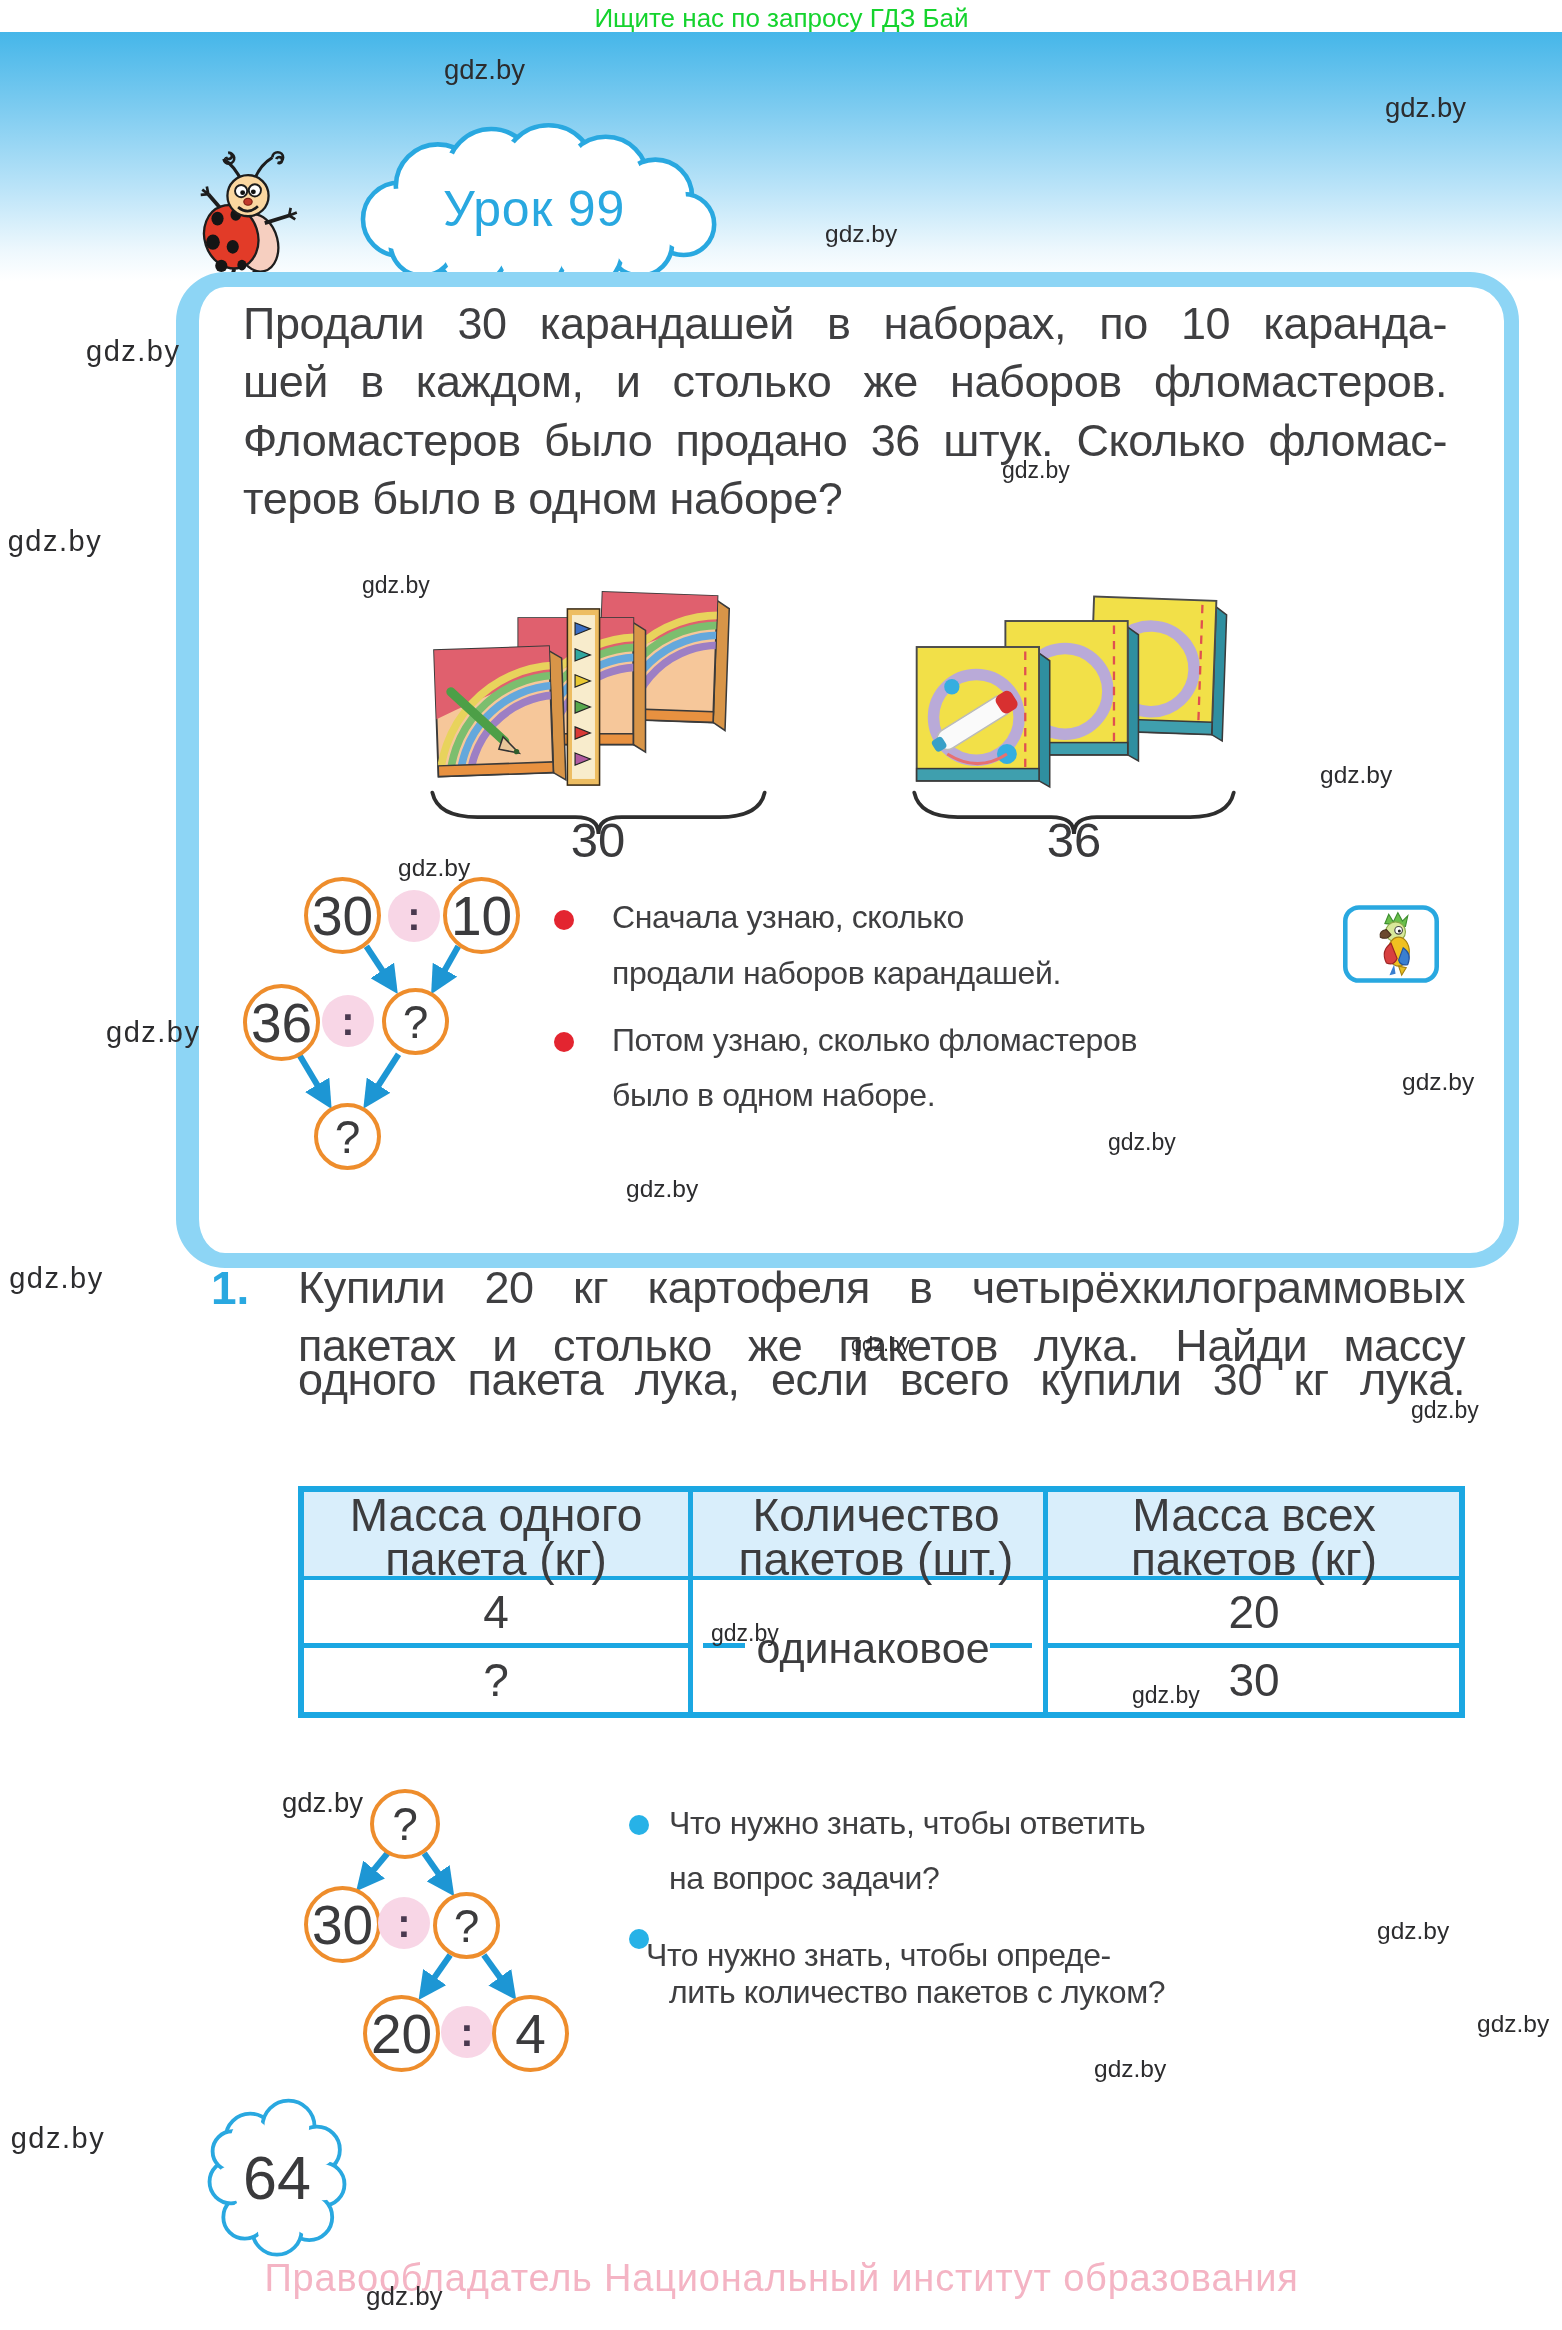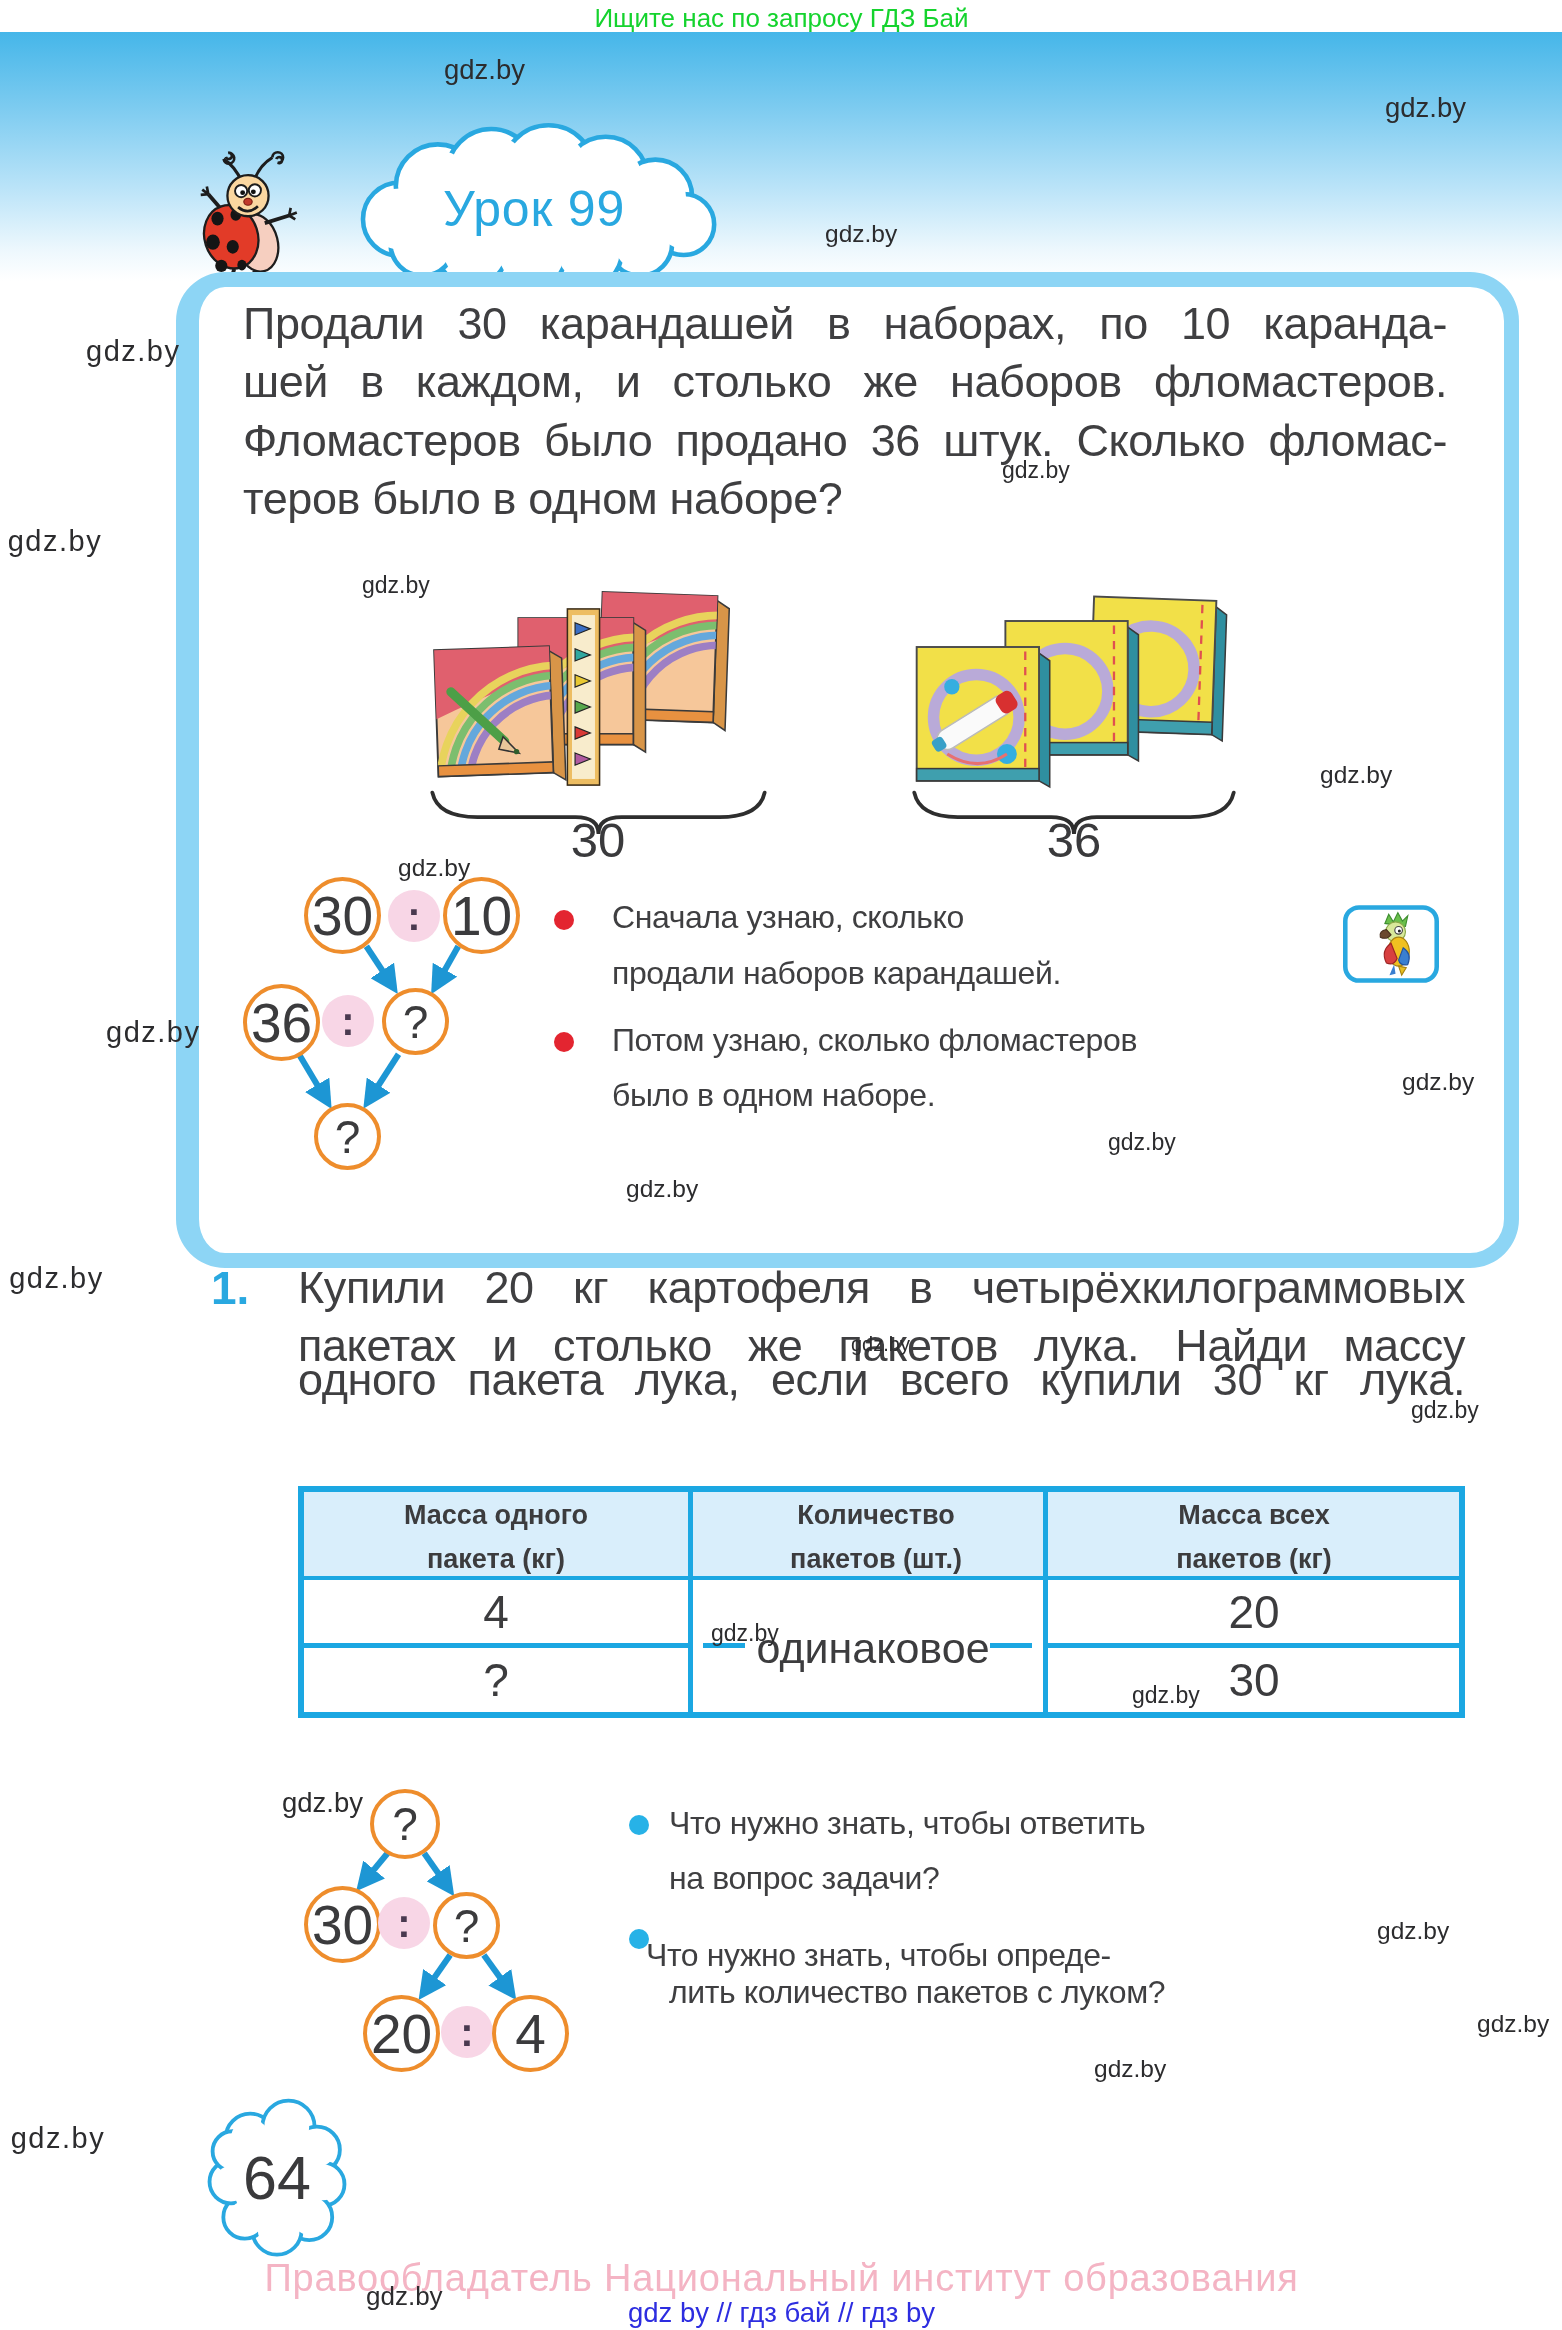--- a/index.html
+++ b/index.html
@@ -38,21 +38,21 @@
   .tnode.op  { background:#f8d6e6; font-size:40px; font-weight:bold; color:#4a3a50; }
   .bullet { position:absolute; width:20px; height:20px; border-radius:50%; }
   .bullet.red  { background:#e32530; }
   .bullet.cyan { background:#27b2e7; }
   
   .ttable { position:absolute; left:298px; top:1486px; width:1167px; height:232px;
     box-sizing:border-box; border:6.1px solid #1ba7e2; background:#ffffff; }
   .ttable .thead-bg { position:absolute; left:0; top:0; width:100%; height:84px; background:#d9eefb; border-bottom:4.6px solid #1ba7e2; box-sizing:content-box; }
   .ttable .vline { position:absolute; top:0; bottom:0; width:4.6px; background:#1ba7e2; }
   .ttable .hline { position:absolute; height:4.6px; background:#1ba7e2; }
-  .th-cell { position:absolute; top:0; height:89px; display:flex; flex-direction:column; align-items:center; justify-content:flex-end; font-size:27px; line-height:44px; color:#3c3c3e;font-weight:bold; }
+  .th-cell { position:absolute; top:0; height:89px; display:flex; flex-direction:column; align-items:center; justify-content:flex-end; font-size:46px; line-height:44px; color:#3c3c3e; }
   .td-val { position:absolute; height:61px; line-height:61px; text-align:center; font-size:46px; color:#3c3c3e; }
   .middle-note { position:absolute; font-size:43px; color:#3c3c3e; }
   .task-num { position:absolute; font-size:46px; font-weight:bold; color:#29a8e0; line-height:58px; height:58px; }
   .copyright { position:absolute; left:0; top:2257px; width:100%; text-align:center; font-size:38px; letter-spacing:0.8px; color:#f4b4c4; }
   .footer-links { position:absolute; left:0; top:2297px; width:100%; text-align:center; font-size:27.5px; color:#2d2de0; }
   svg { position:absolute; overflow:visible; }
 </style>
 </head>
 <body>
 
@@ -338,21 +338,20 @@
         <circle cx="90" cy="175" r="25"></circle>
       <circle cx="48" cy="158" r="21"></circle>
         <circle cx="30" cy="112" r="21"></circle>
         <circle cx="32" cy="72" r="19"></circle>
       <ellipse cx="90" cy="108" rx="58" ry="72"></ellipse>
     </g>
   </svg>
   <div class="pagenum-label" style="left:208px; top:2148px; width:138px;">64</div>
 
   <div class="copyright">Правообладатель Национальный институт образования</div>
-  <div class="footer-links">gdz by  //  гдз бай  //  гдз by</div>
 
   <span class="wm" style="left:444px;  top:54px;   font-size:27.5px;">gdz.by</span>
   <span class="wm" style="left:1385px; top:92px;  font-size:27.5px;">gdz.by</span>
   <span class="wm" style="left:825px; top:220px;">gdz.by</span>
   <span class="wm" style="left:86px;  top:335px;  font-size:29px; letter-spacing:1.5px;">gdz.by</span>
   <span class="wm" style="left:7.7px;   top:525px;  font-size:29px; letter-spacing:1.5px;">gdz.by</span>
   <span class="wm" style="left:1002px; top:457px;  font-size:23px;">gdz.by</span>
   <span class="wm" style="left:362px;  top:572px;  font-size:23px;">gdz.by</span>
   <span class="wm" style="left:1320px; top:761px;">gdz.by</span>
   <span class="wm" style="left:398px;  top:854px;">gdz.by</span>

